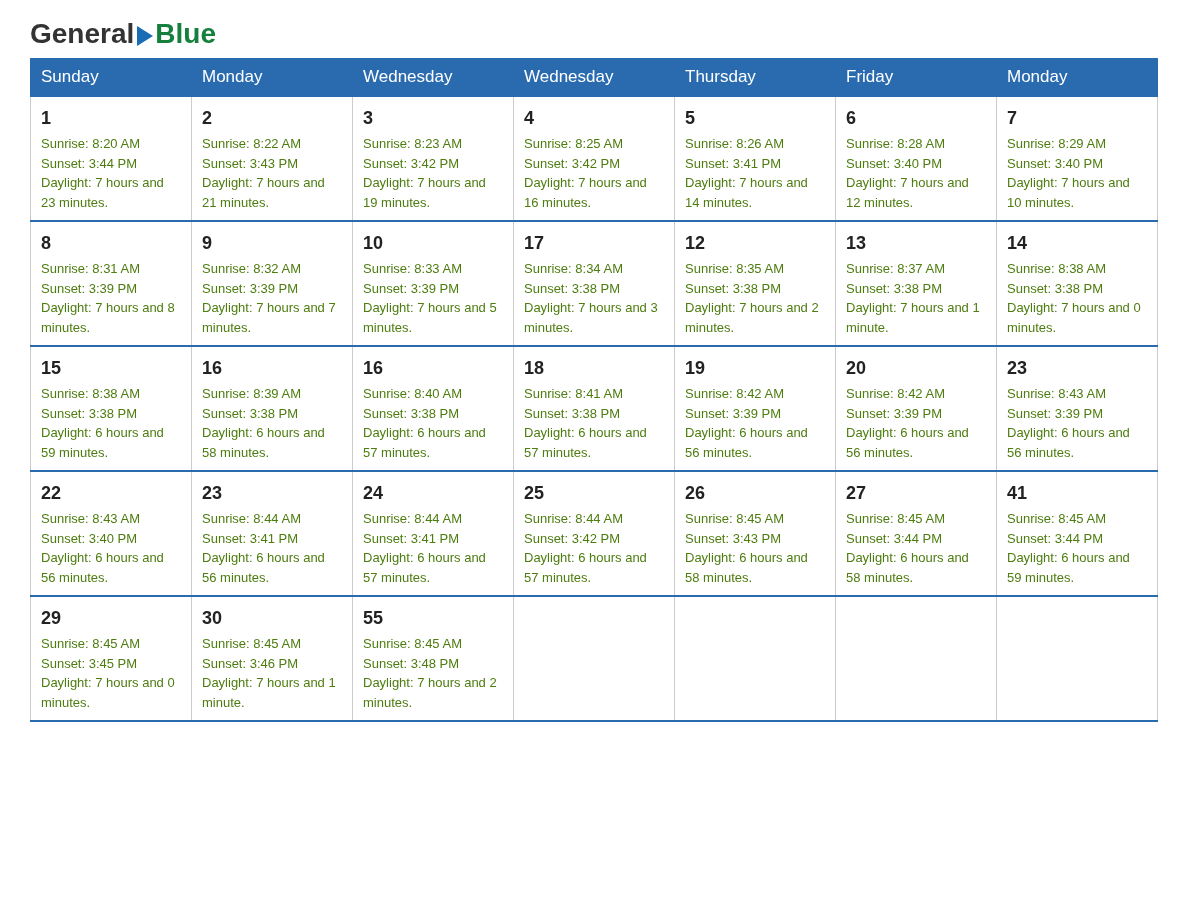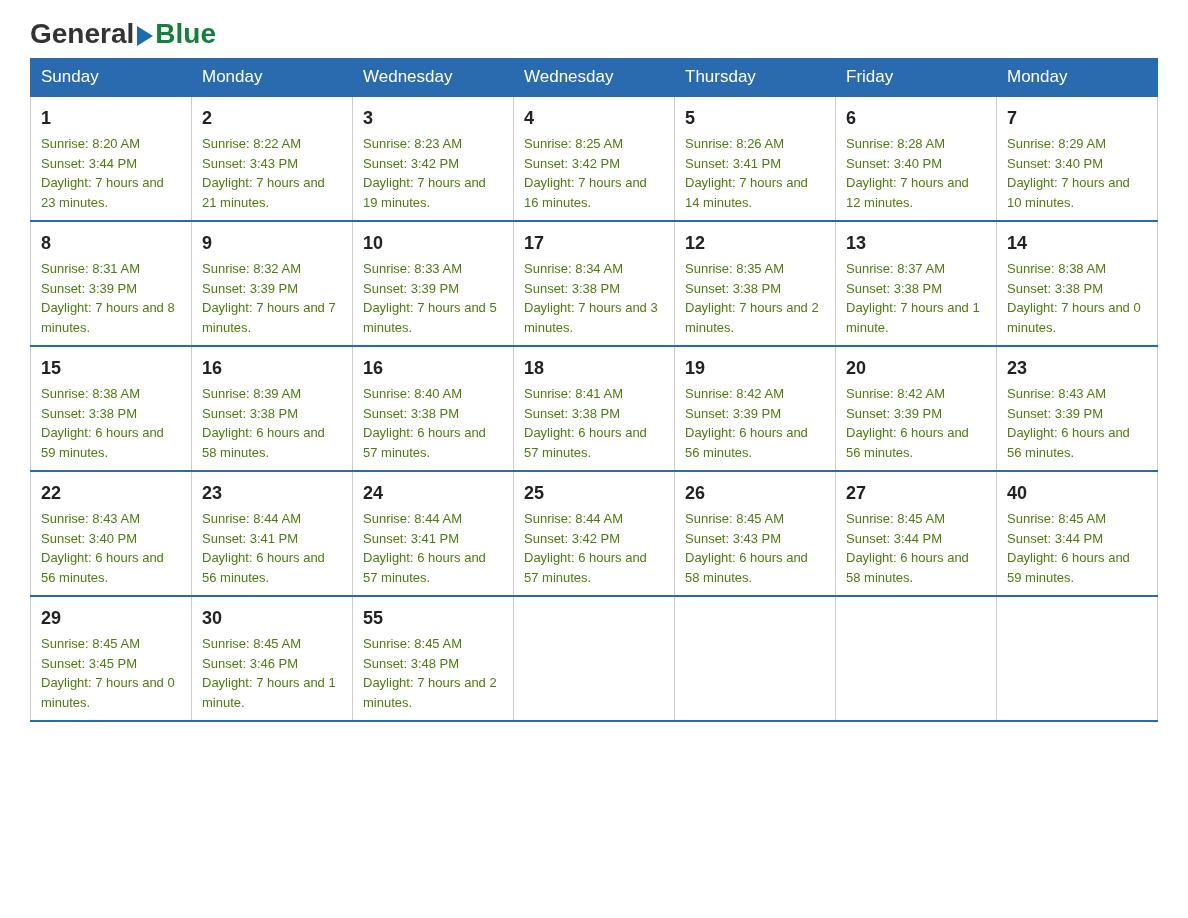--- a/index.html
+++ b/index.html
@@ -338,21 +338,21 @@
       </td>
         <td>
         <span class="day-number">27</span>
         <span class="day-info">
           Sunrise: 8:45 AM<br>
           Sunset: 3:44 PM<br>
           Daylight: 6 hours and 58 minutes.
         </span>
       </td>
         <td>
-        <span class="day-number">40</span>
+        <span class="day-number">41</span>
         <span class="day-info">
           Sunrise: 8:45 AM<br>
           Sunset: 3:44 PM<br>
           Daylight: 6 hours and 59 minutes.
         </span>
       </td>
       </tr>
       <tr>
         <td>
         <span class="day-number">29</span>

